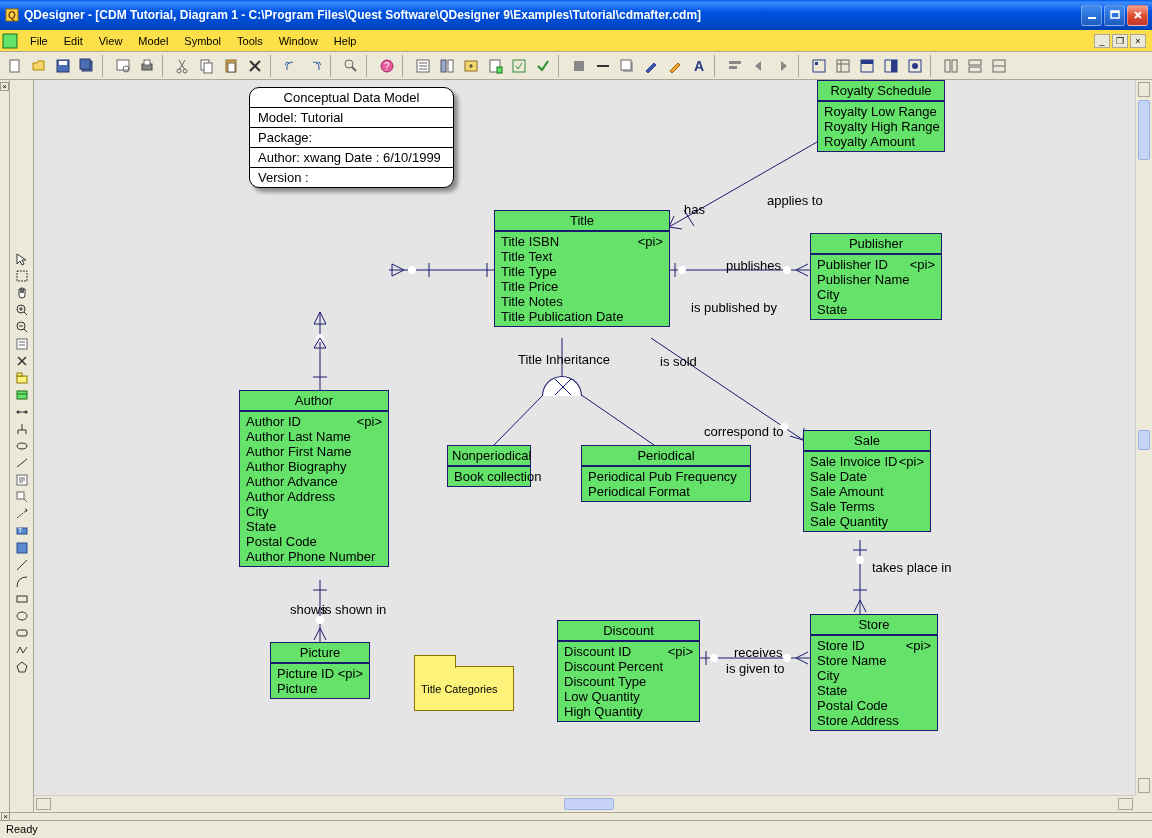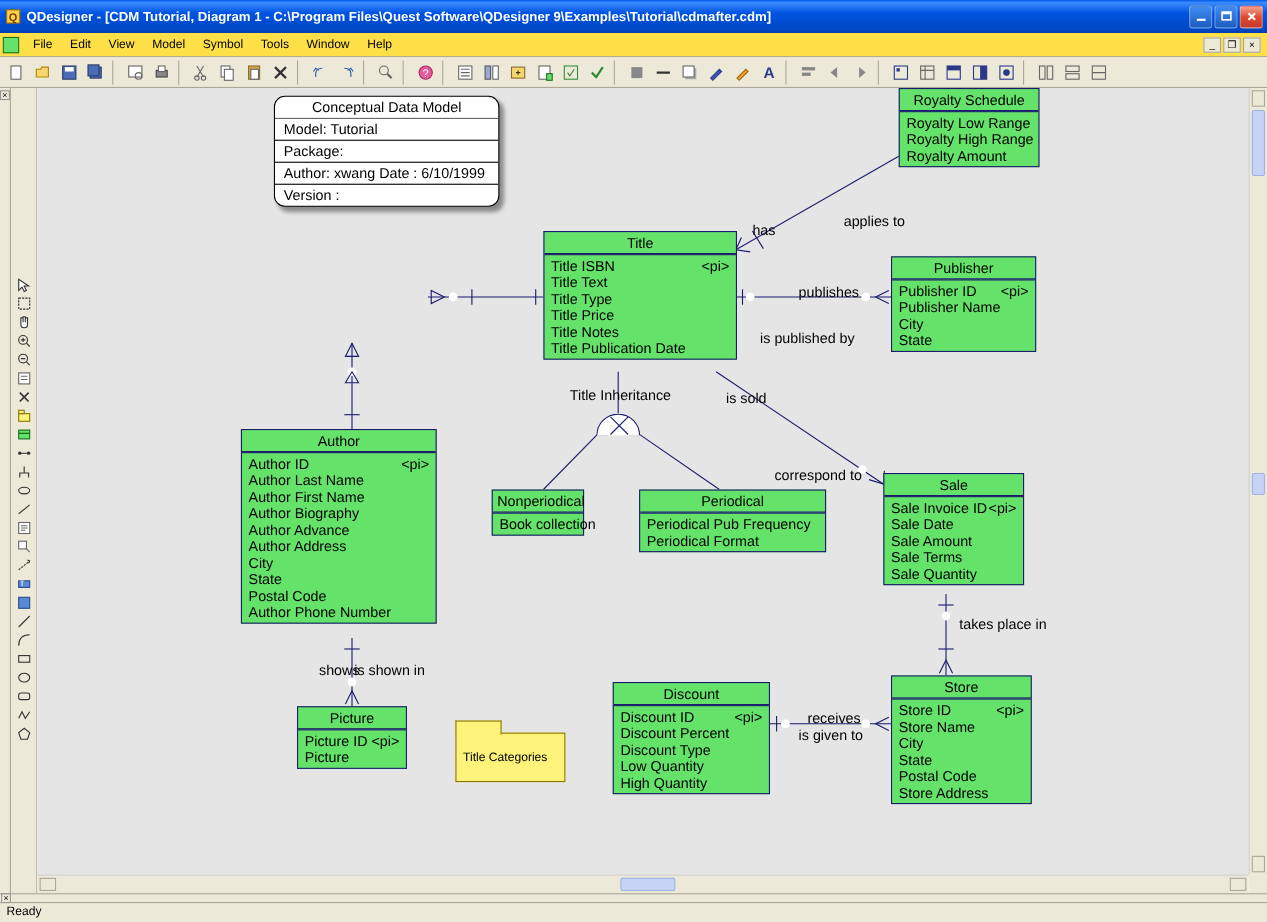--- a/index.html
+++ b/index.html
@@ -623,21 +623,21 @@
         <div class="entity-title">Publisher</div>
         <div class="entity-sep"></div>
         <div class="entity-body">
           <div><span>Publisher ID</span><span class="pi">pi</span></div>
           <div>Publisher Name</div>
           <div>City</div>
           <div>State</div>
         </div>
       </div>
 
-      <div class="entity" style="left:185px; top:310px; width:178px;">
+      <div class="entity" style="left:205px; top:310px; width:150px;">
         <div class="entity-title">Author</div>
         <div class="entity-sep"></div>
         <div class="entity-body">
           <div><span>Author ID</span><span class="pi">pi</span></div>
           <div>Author Last Name</div>
           <div>Author First Name</div>
           <div>Author Biography</div>
           <div>Author Advance</div>
           <div>Author Address</div>
           <div>City</div>

